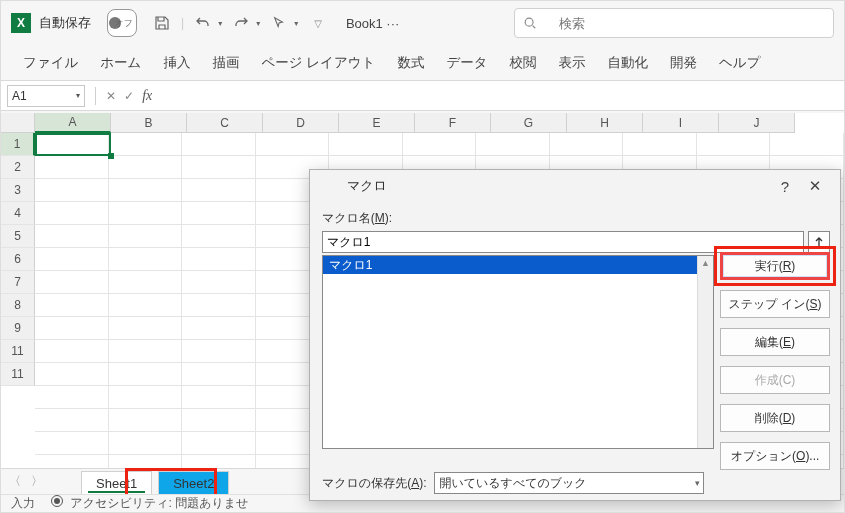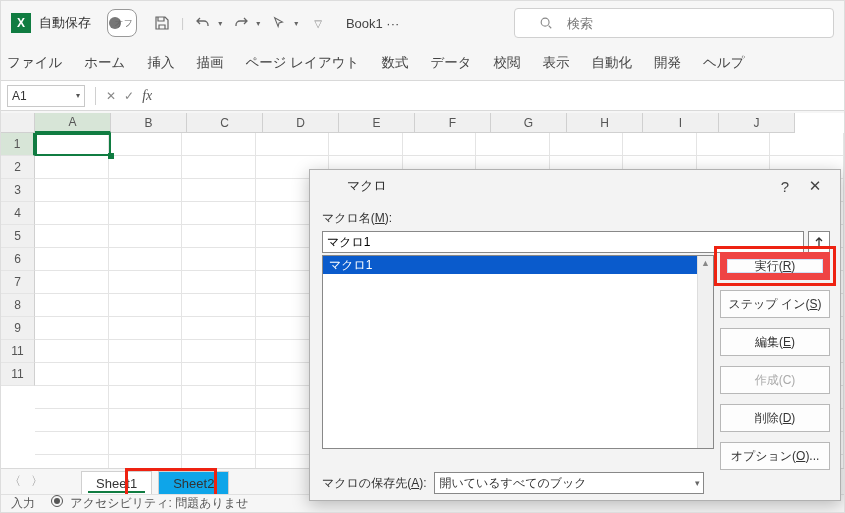--- a/index.html
+++ b/index.html
@@ -11,25 +11,25 @@
   .excel-logo { width:20px; height:20px; background:#107c41; position:relative; display:flex; align-items:center; justify-content:center; color:#fff; font-weight:bold; font-size:12px; }
   .autosave { display:flex; align-items:center; gap:16px; font-size:13px; }
   .toggle { width:30px; height:28px; border:1px solid #999; border-radius:8px; display:flex; align-items:center; padding:1px; background:#fff; position:relative; }
   .toggle .knob { width:12px; height:12px; border-radius:50%; background:#777; }
   .toggle .label { position:absolute; right:3px; font-size:9px; color:#666; }
   .qat { display:flex; align-items:center; gap:10px; margin-left:8px; color:#555; }
   .qat .sep { color:#ccc; }
   .qat .ico { width:18px; height:18px; display:flex; align-items:center; justify-content:center; }
   .dropdown-caret { font-size:8px; color:#666; margin-left:-4px;}
   .doctitle { margin-left:16px; font-size:13px; color:#444; }
-  .searchbox { margin-left:auto; width:320px; height:30px; background:#fff; border:1px solid #d0d0d0; border-radius:4px; display:flex; align-items:center; padding:0 24px; gap:12px; color:#777; }
+  .searchbox { margin-left:auto; width:320px; height:30px; background:#fff; border:1px solid #d0d0d0; border-radius:4px; display:flex; align-items:center; padding:0 8px; gap:20px; color:#777; }
   .searchbox input { border:none; outline:none; flex:1; font-size:13px; color:#333; background:transparent; }
 
   
-  .ribbon { height:36px; display:flex; align-items:center; padding:0 4px; gap:18px; font-size:13.5px; border-bottom:1px solid #d9d9d9; background:#f6f6f6;}
+  .ribbon { height:36px; display:flex; align-items:center; padding:0 20px; gap:18px; font-size:13.5px; border-bottom:1px solid #d9d9d9; background:#f6f6f6;}
   .ribbon .tab { color:#444; padding:4px 2px; cursor:default; }
 
   
   .fbar { height:30px; display:flex; align-items:center; border-bottom:1px solid #d9d9d9; background:#fff; }
   .namebox { width:78px; border:1px solid #c8c8c8; margin:0 6px; height:22px; display:flex; align-items:center; padding:0 4px; font-size:12px; background:#fff; justify-content:space-between;}
   .namebox .nbcaret { font-size:8px; color:#555;}
   .fbar .vline { width:1px; height:18px; background:#d0d0d0; margin:0 4px;}
   .formula-icons { display:flex; align-items:center; gap:8px; color:#888; padding:0 6px; }
   .fx { font-style:italic; font-family: "Times New Roman", serif; font-size:14px; color:#555;}
 
@@ -76,21 +76,21 @@
   .up-btn { width:22px; height:22px; border:1px solid #888; background:#fff; display:flex; align-items:center; justify-content:center;}
   .up-btn svg { width:10px; height:10px;}
   .macro-list { width:392px; height:194px; border:1px solid #888; background:#fff; margin-top:2px; position:relative; overflow:hidden;}
   .macro-list .item { height:18px; padding:1px 6px; font-size:12px;}
   .macro-list .item.sel { background:#0a5bcc; color:#fff;}
   .macro-list-scroll { position:absolute; top:0; right:0; bottom:0; width:16px; background:#f0f0f0; border-left:1px solid #ddd; display:flex; flex-direction:column; align-items:center; justify-content:flex-start;}
   .macro-list-scroll .arrow { font-size:9px; color:#888; padding-top:2px;}
 
   .dlg-right { position:absolute; top:50px; right:10px; width:110px; display:flex; flex-direction:column; gap:10px;}
   .dlg-btn { height:28px; background:#fdfdfd; border:1px solid #b8b8b8; font-size:12px; display:flex; align-items:center; justify-content:center; color:#333;}
-  .dlg-btn.primary { border:7px solid #ef4444; box-shadow:0 0 0 1px #cfe1f8 inset;}
+  .dlg-btn.primary { border:3px solid #ef4444; box-shadow:0 0 0 1px #cfe1f8 inset;}
   .dlg-btn.disabled { color:#aaa;}
   .red-run { position:absolute; border:3px solid #e21; pointer-events:none; top:-6px; left:-6px; right:-6px; height:40px;}
   .run-wrap { position:relative;}
 
   .store-row { position:absolute; left:12px; bottom:6px; display:flex; align-items:center; gap:8px;}
   .fake-select { width:270px; height:22px; border:1px solid #888; background:#fff; font-size:12px; display:flex; align-items:center; justify-content:space-between; padding:0 4px;}
   .fake-select .caret { font-size:9px; color:#666;}
 </style>
 </head>
 <body>

